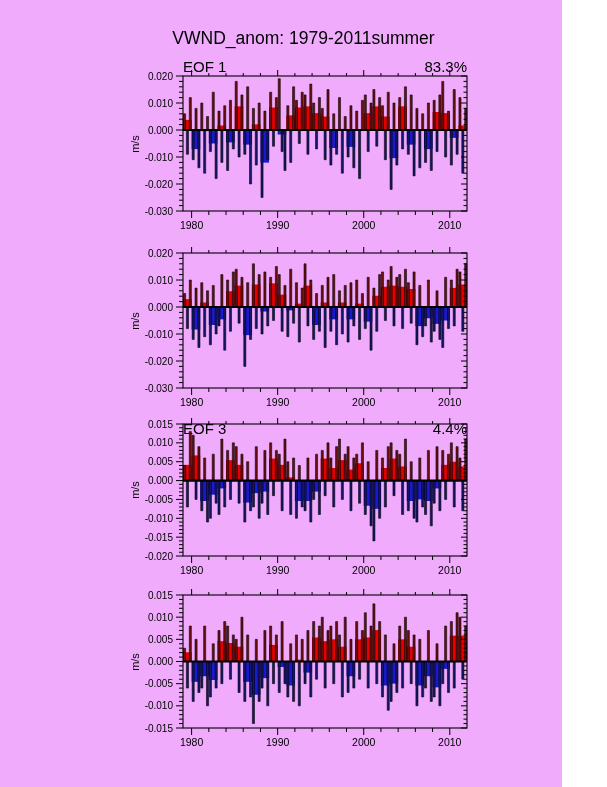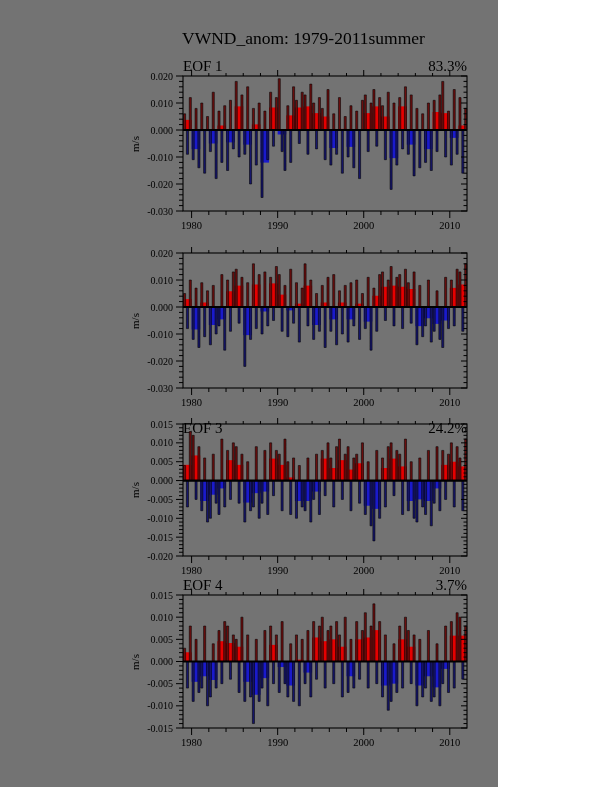--- a/index.html
+++ b/index.html
@@ -1,17 +1,17 @@
 <!DOCTYPE html>
 <html><head>
 <meta charset="utf-8">
 <style>
   html,body{margin:0;padding:0;background:#ffffff;}
-  .figure{position:relative;width:498px;height:787px;background:#737373;
-          font-family:Liberation Serif, serif;overflow:hidden;}
+  .figure{position:relative;width:562px;height:787px;background:#f0abfc;
+          font-family:Liberation Sans, sans-serif;overflow:hidden;}
   .title{position:absolute;top:28px;left:0;width:607px;text-align:center;
          font-size:17.5px;color:#000;}
   .panel-header{position:absolute;display:flex;justify-content:space-between;
          font-size:15px;color:#000;line-height:13px;}
   .ylab{position:absolute;font-size:11px;color:#000;white-space:nowrap;
          transform:translate(-50%,-50%) rotate(-90deg);}
   svg{position:absolute;left:0;top:0;}
 </style>
 </head>
 <body>
@@ -19,25 +19,21 @@
 <div class="figure">
 
   <div class="title">VWND_anom: 1979-2011summer</div>
 
   <div class="panel-header" id="hdr-0" style="left: 183px; width: 284px; top: 60px;">
     <span>EOF 1</span>
     <span>83.3%</span>
   </div>
   <div class="panel-header" id="hdr-2" style="left: 183px; width: 284px; top: 422px;">
     <span>EOF 3</span>
-    <span>24.2%</span>
-  </div>
-  <div class="panel-header" id="hdr-3" style="left: 183px; width: 284px; top: 579px;">
-    <span>EOF 4</span>
-    <span>3.7%</span>
+    <span>4.4%</span>
   </div>
 
   <div class="ylab" id="ylab-0" style="left: 135px; top: 143.5px;">m/s</div>
   <div class="ylab" id="ylab-1" style="left: 135px; top: 320.5px;">m/s</div>
   <div class="ylab" id="ylab-2" style="left: 135px; top: 490px;">m/s</div>
   <div class="ylab" id="ylab-3" style="left: 135px; top: 661.5px;">m/s</div>
 
   <svg id="chart-svg" width="607" height="787" viewBox="0 0 607 787">
       <g>
         <rect x="183" y="119.875" width="8.606060606060606" height="10.125" fill="#e60000"></rect>

